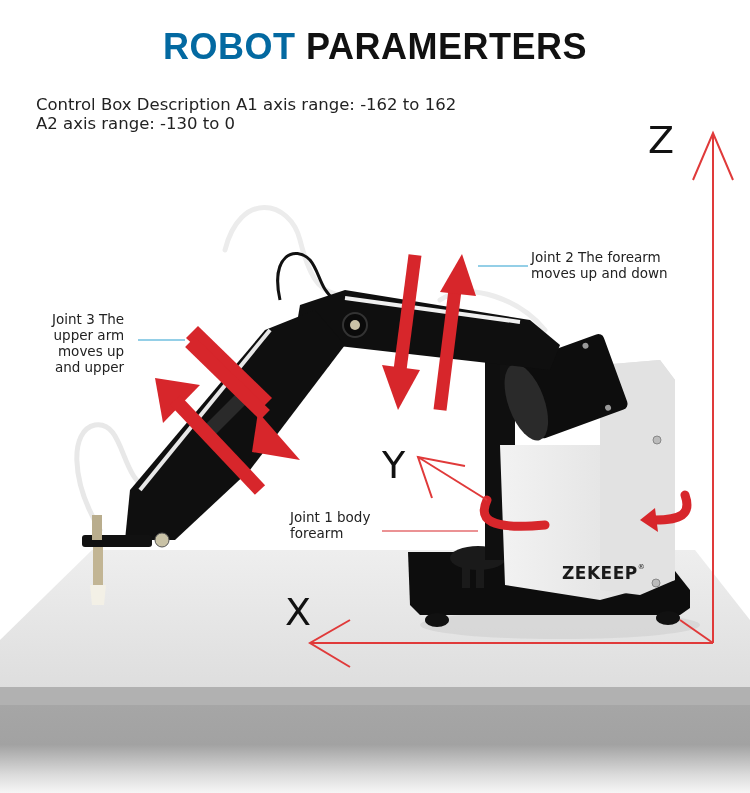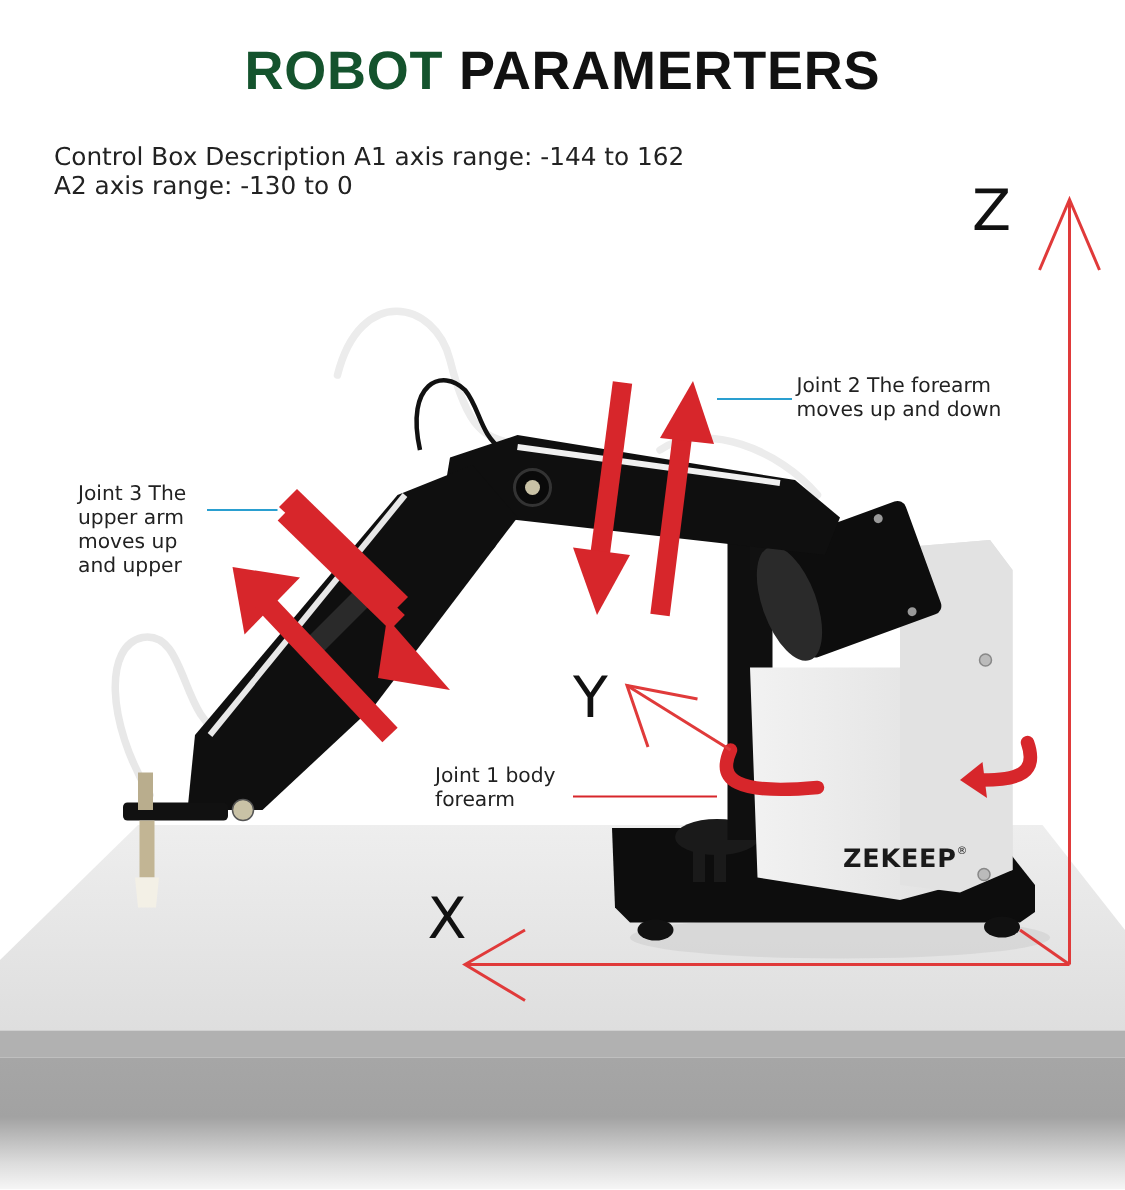--- a/index.html
+++ b/index.html
@@ -1,18 +1,18 @@
 <!DOCTYPE html>
 <html><head>
 <meta charset="utf-8">
 <style>
   html, body { margin:0; padding:0; }
   body { width:750px; height:793px; position:relative; overflow:hidden; background:#ffffff; font-family:"DejaVu Sans", sans-serif; }
   .title { position:absolute; top:26px; left:0; width:750px; text-align:center; font-family:"Liberation Sans", sans-serif; font-weight:bold; font-size:36px; letter-spacing:0.5px; }
-  .title .red { color:#14532d; }
+  .title .red { color:#0369a1; }
   .title .black { color:#111; }
   .desc { position:absolute; left:36px; top:95px; font-family:"DejaVu Sans", sans-serif; font-size:16.5px; line-height:19px; color:#222; }
   .desc div { white-space:nowrap; }
   .callout { position:absolute; font-family:"DejaVu Sans", sans-serif; font-size:13.5px; line-height:16px; color:#222; }
   .axis-label { position:absolute; font-family:"DejaVu Sans", sans-serif; font-size:38px; color:#111; font-weight:normal; }
   .brand { position:absolute; left:562px; top:563px; font-family:"DejaVu Sans", sans-serif; font-weight:bold; font-size:17px; letter-spacing:0.5px; color:#1a1a1a;text-align:center; }
   .brand sup { font-size:7px; font-weight:normal; vertical-align:top; }
   svg.scene { position:absolute; left:0; top:0; }
 </style>
 </head>
@@ -135,29 +135,29 @@
   <line x1="138" y1="340" x2="185" y2="340" stroke="#2a9fd0" stroke-width="1.2"></line>
   <line x1="382" y1="531" x2="478" y2="531" stroke="#d7262b" stroke-width="1.2"></line>
 </svg>
 
 <div class="title">
   <span class="red">ROBOT</span>
   <span class="black">PARAMERTERS</span>
 </div>
 
 <div class="desc">
-  <div>Control Box Description  A1 axis range: -144 to 162</div>
+  <div>Control Box Description  A1 axis range: -162 to 162</div>
   <div>A2 axis range: -130 to 0</div>
 </div>
 
 <div class="callout" style="left:531px; top:249px;">
   <div>Joint 2 The forearm</div>
   <div>moves up and down</div>
 </div>
-<div class="callout" style="left:52px; top:321px;">
+<div class="callout" style="left:52px; top:311px;text-align:right;">
   <div>Joint 3 The</div>
   <div>upper arm</div>
   <div>moves up</div>
   <div>and upper</div>
 </div>
 <div class="callout" style="left:290px; top:509px; text-align:left; width:100px;">
   <div>Joint 1 body</div>
   <div>forearm</div>
 </div>
 

